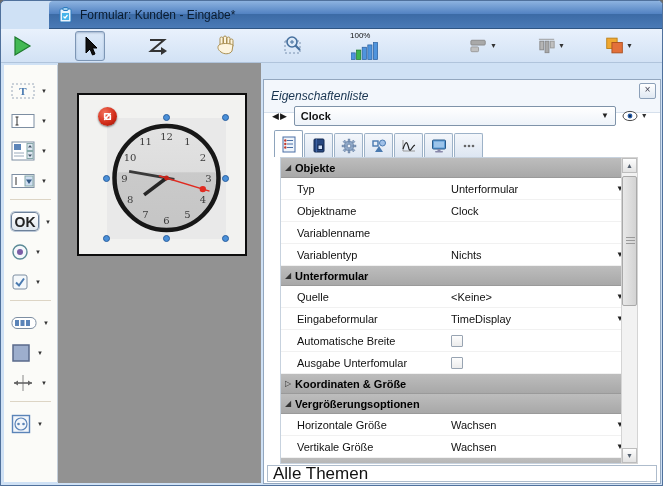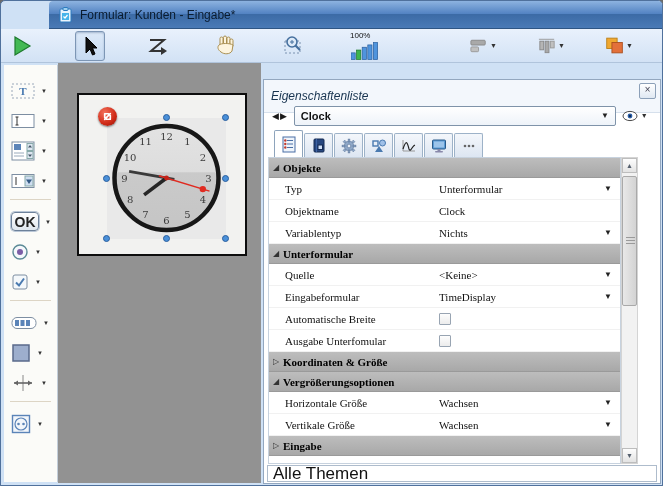--- a/index.html
+++ b/index.html
@@ -57,22 +57,22 @@
   .combo{margin-left:6px;width:322px;height:20px;border:1px solid #7f93a9;border-radius:2px;
     background:linear-gradient(#ffffff,#eef3f9);display:flex;align-items:center;box-sizing:border-box;}
   .combo .cval{margin-left:6px;font-size:11px;font-weight:bold;color:#111;flex:1;}
   .combo .cdd{font-size:8px;color:#222;margin-right:6px;}
   .eyebtn{margin-left:6px;display:flex;align-items:center;}
   .tabs{position:absolute;left:10px;top:51px;height:26px;display:flex;align-items:flex-end;}
   .tab{width:27px;height:23px;border:1px solid #9db2c8;border-bottom:none;
     background:linear-gradient(#f4f7fb,#dde6f2);display:flex;align-items:center;justify-content:center;
     margin-right:1px;border-radius:2px 2px 0 0;}
   .tab.active{height:26px;background:#ffffff;border-color:#8ea4bc;}
-  .grid{position:absolute;left:4px;top:77px;width:353px;height:307px;overflow:hidden;
-    border:1px solid #c7d2de;box-sizing:border-box;background:#fff;font-family:Liberation Serif, serif;}
+  .grid{position:absolute;left:16px;top:77px;width:353px;height:307px;overflow:hidden;
+    border:1px solid #c7d2de;box-sizing:border-box;background:#fff;}
   .psec{height:19px;background:linear-gradient(#bdbdbd,#a8a8a8);display:flex;align-items:center;
     border-bottom:1px solid #9a9a9a;}
   .tri{font-size:8px;color:#333;width:14px;text-align:center;}
   .tri.exp::before{content:"◢";}
   .tri.col::before{content:"▷";}
   .psec .psl{font-size:11px;font-weight:bold;color:#000;}
   .prow{height:21px;display:flex;align-items:center;border-bottom:1px solid #f1f1f1;position:relative;}
   .plabel{margin-left:16px;font-size:11px;color:#111;}
   .pvalue{position:absolute;left:166px;right:0;top:0;bottom:0;display:flex;align-items:center;}
   .pvalue .pvt{font-size:11px;color:#111;margin-left:4px;flex:1;}
@@ -522,20 +522,26 @@
           <span class="pdd">▼</span>
         </span>
       </div>
       <div class="prow">
         <span class="plabel">Objektname</span>
         <span class="pvalue">
           <span class="pvt">Clock</span>
         </span>
       </div>
       <div class="prow">
+        <span class="plabel">Variablenname</span>
+        <span class="pvalue">
+          <span class="pvt"></span>
+        </span>
+      </div>
+      <div class="prow">
         <span class="plabel">Variablentyp</span>
         <span class="pvalue">
           <span class="pvt">Nichts</span>
           <span class="pdd">▼</span>
         </span>
       </div>
 
       <div class="psec">
         <span class="tri exp"></span>
         <span class="psl">Unterformular</span>

